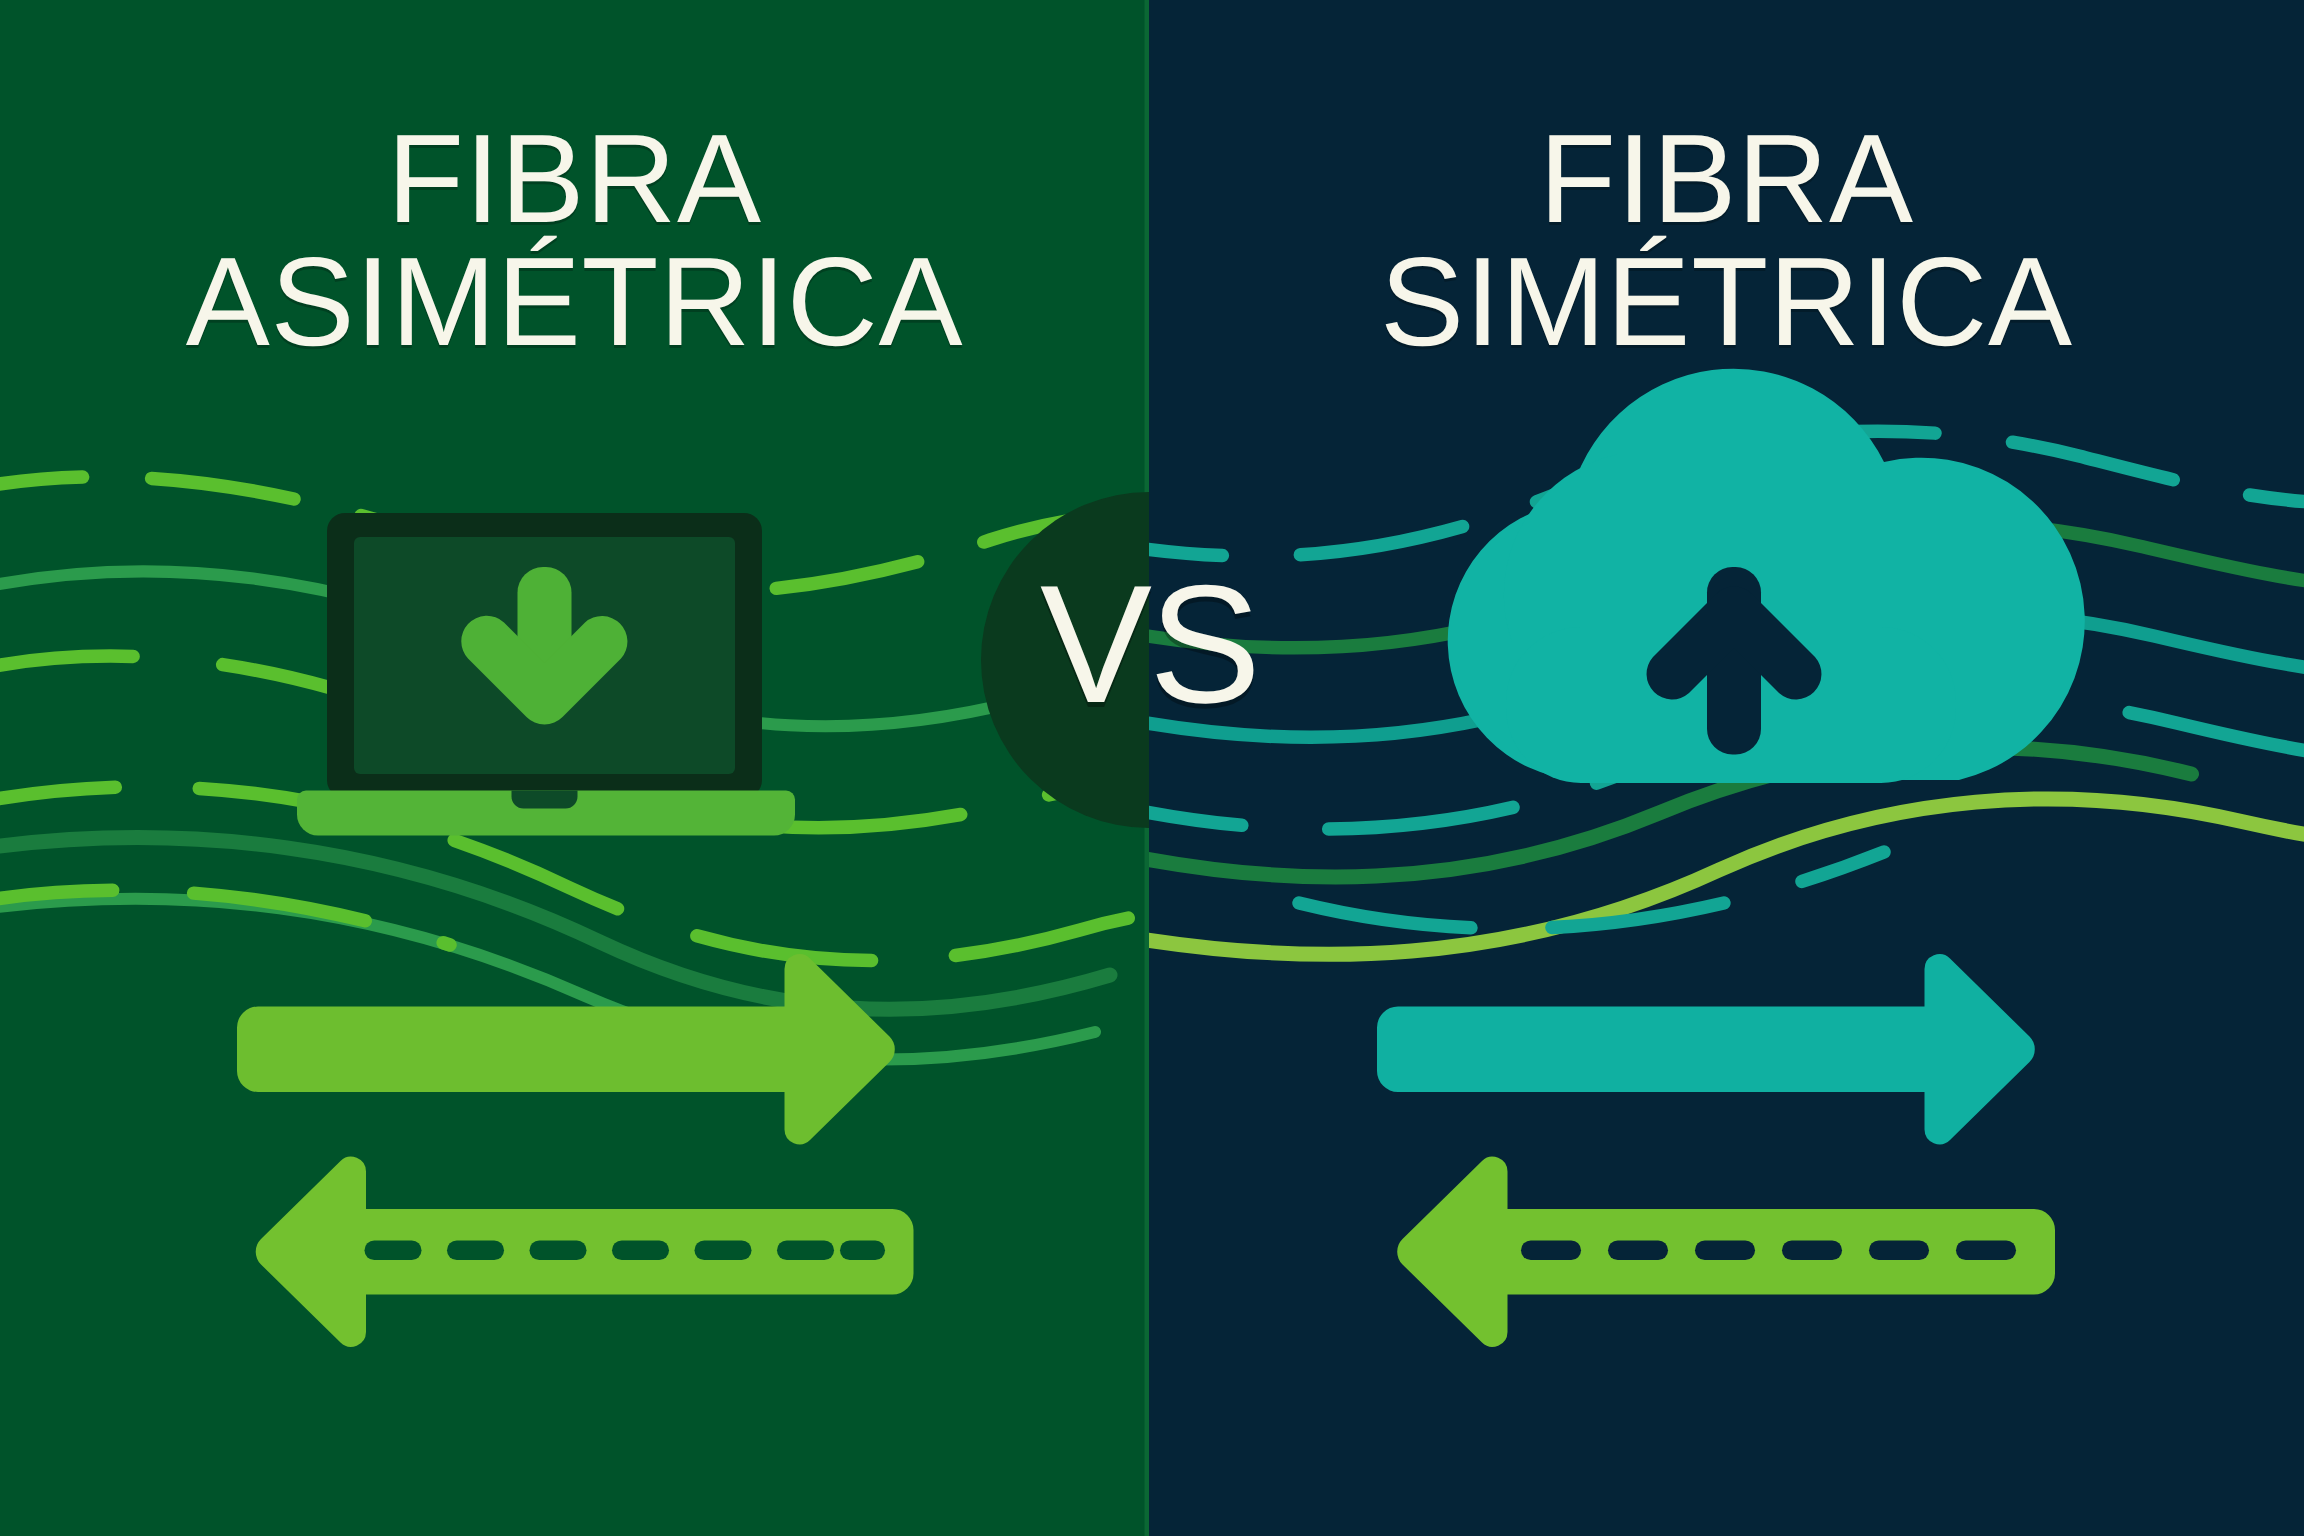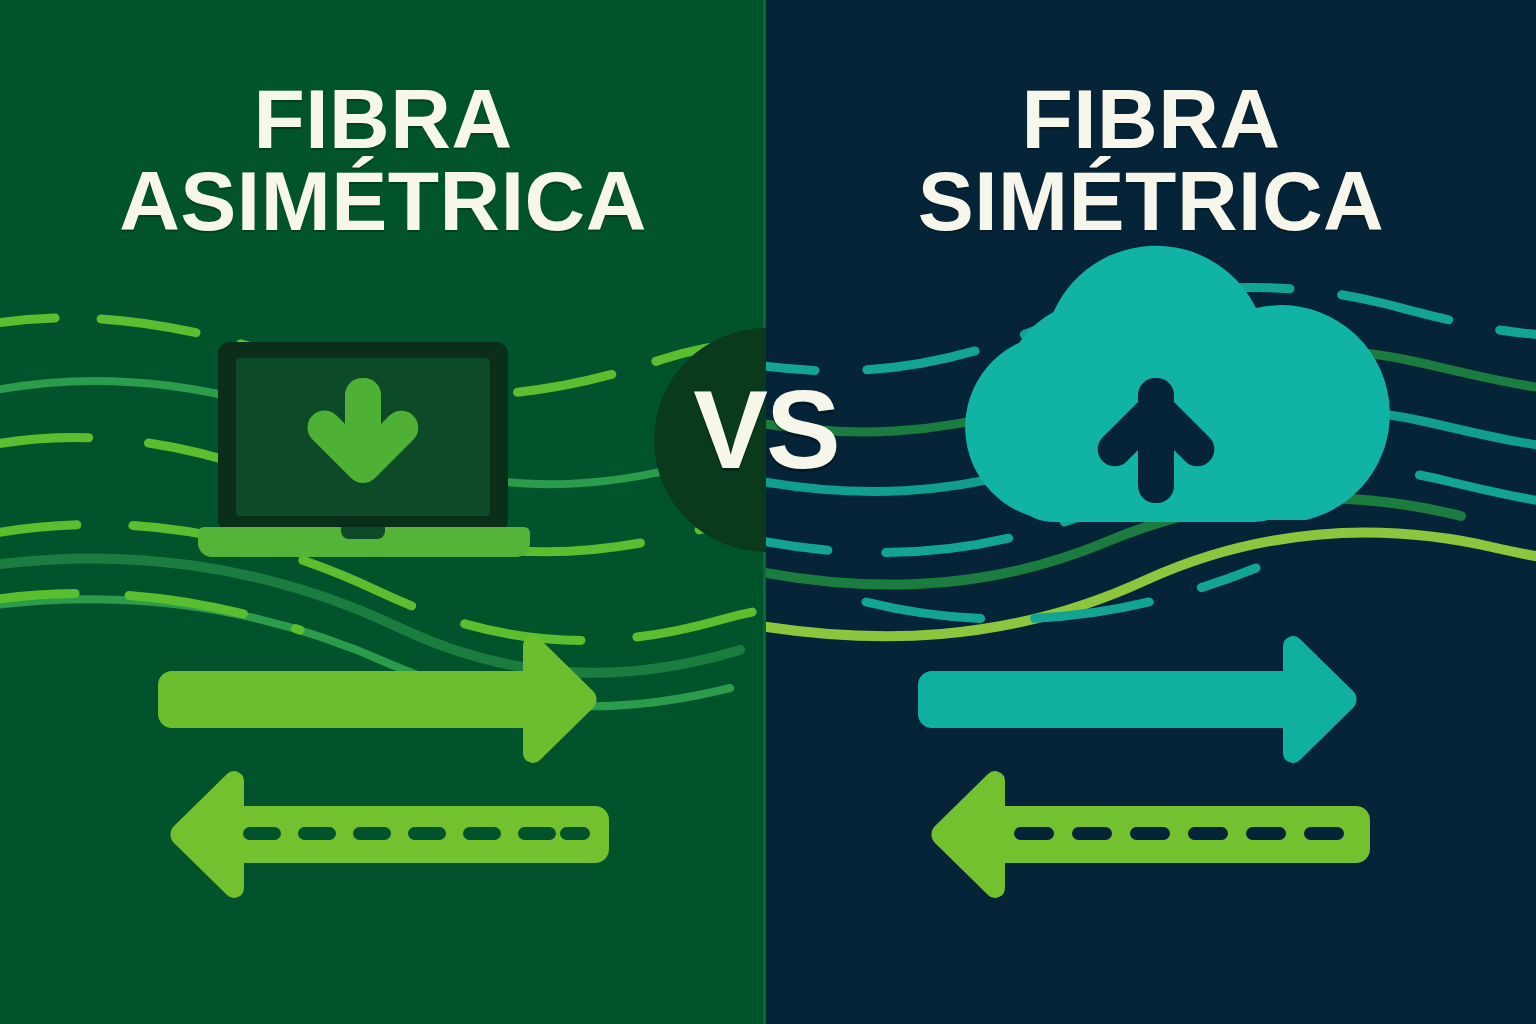--- a/index.html
+++ b/index.html
@@ -35,21 +35,21 @@
 
   .panel-title {
     position: absolute;
     left: 0;
     width: 100%;
     top: 78px;
     text-align: center;
     color: #f7f6ea;
     font-size: 84px;
     line-height: 0.98;
-    font-weight: 700;
+    font-weight: 400;
     letter-spacing: 0.5px;
     text-transform: uppercase;
     white-space: pre-line;
     text-shadow: 0 2px 0 rgba(0,0,0,0.22);
     z-index: 6;
   }
   #right-panel .panel-title { top: 78px; }
 
   
   #vs-badge {
@@ -70,21 +70,21 @@
     background: #0a3a1e;
     clip-path: inset(0 112px 0 0);
   }
   #vs-text {
     position: absolute;
     left: -110px;
     top: -66px;
     width: 220px;
     text-align: center;
     font-size: 112px;
-    font-weight: 700;
+    font-weight: 400;
     color: #f7f6ea;
     line-height: 1;
     letter-spacing: -2px;
     text-shadow: 0 3px 0 rgba(0,0,0,0.3);
   }
 
   
   #divider {
     position: absolute;
     left: 763px;

